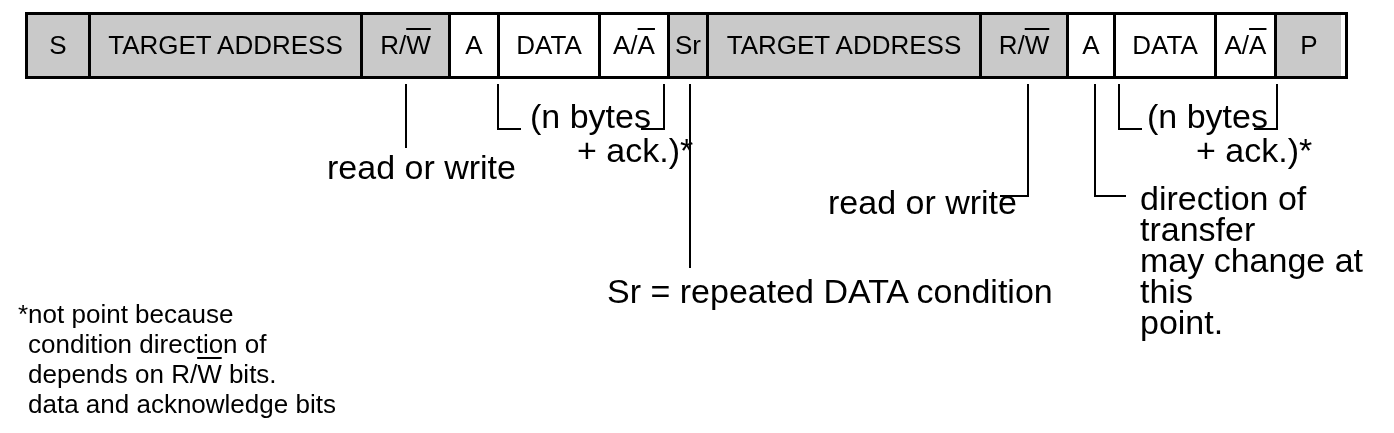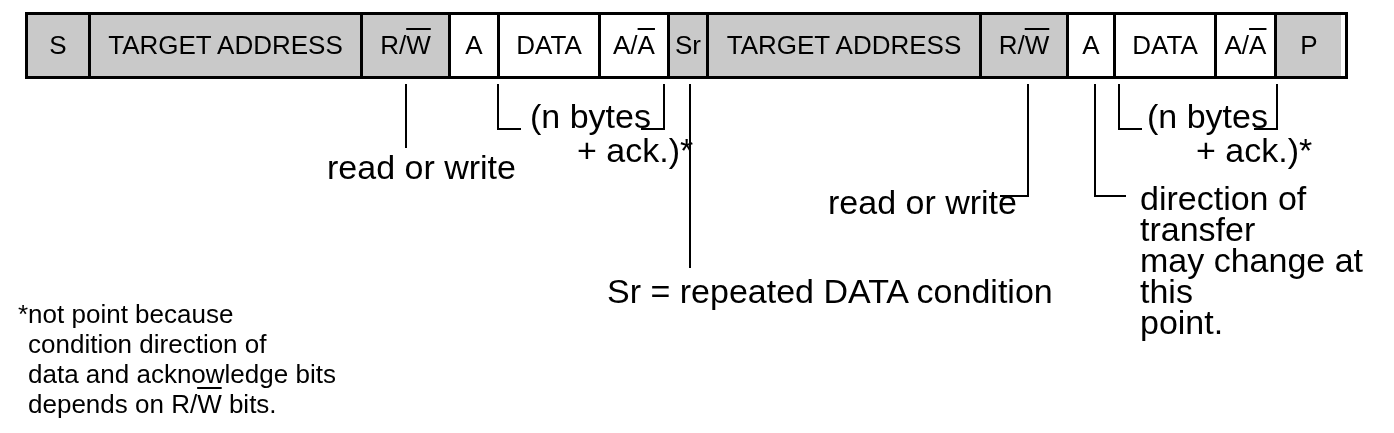--- a/index.html
+++ b/index.html
@@ -130,17 +130,17 @@
   <div class="vline" style="left:1118px; top:84px; height:46px;"></div>
   <div class="hline" style="left:1118px; top:128px; width:24px;"></div>
   <div class="vline" style="left:1276px; top:84px; height:46px;"></div>
   <div class="hline" style="left:1254px; top:128px; width:24px;"></div>
   <div class="note" style="left:1147px; top:97px;">(n bytes</div>
   <div class="note" style="left:1196px; top:131px;">+ ack.)*</div>
 
   <div class="footnote">
     <div>*not point because</div>
     <div class="indent">condition direction of</div>
+    <div class="indent"><span>depends on R/</span><span class="ov">W</span><span> bits.</span></div>
     <div class="indent">data and acknowledge bits</div>
-    <div class="indent"><span>depends on R/</span><span class="ov">W</span><span> bits.</span></div>
   </div>
 
 </div>
 
 </body></html>

